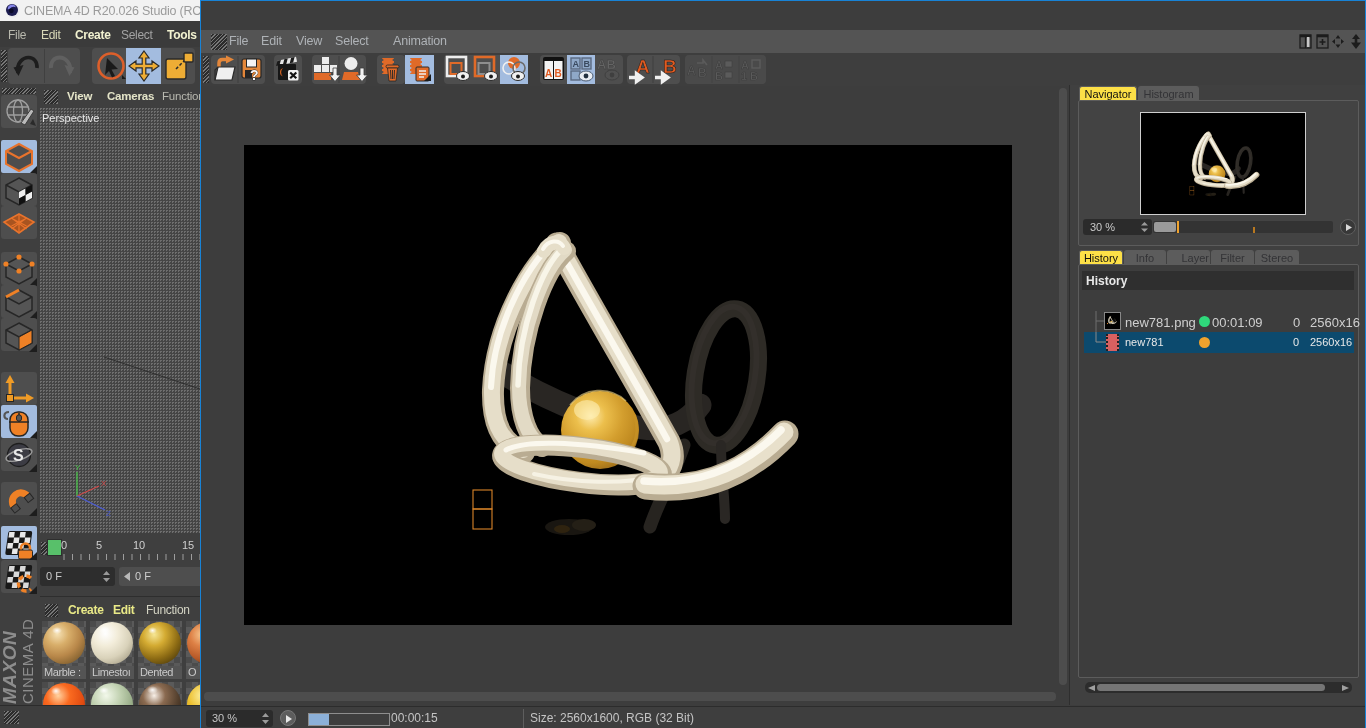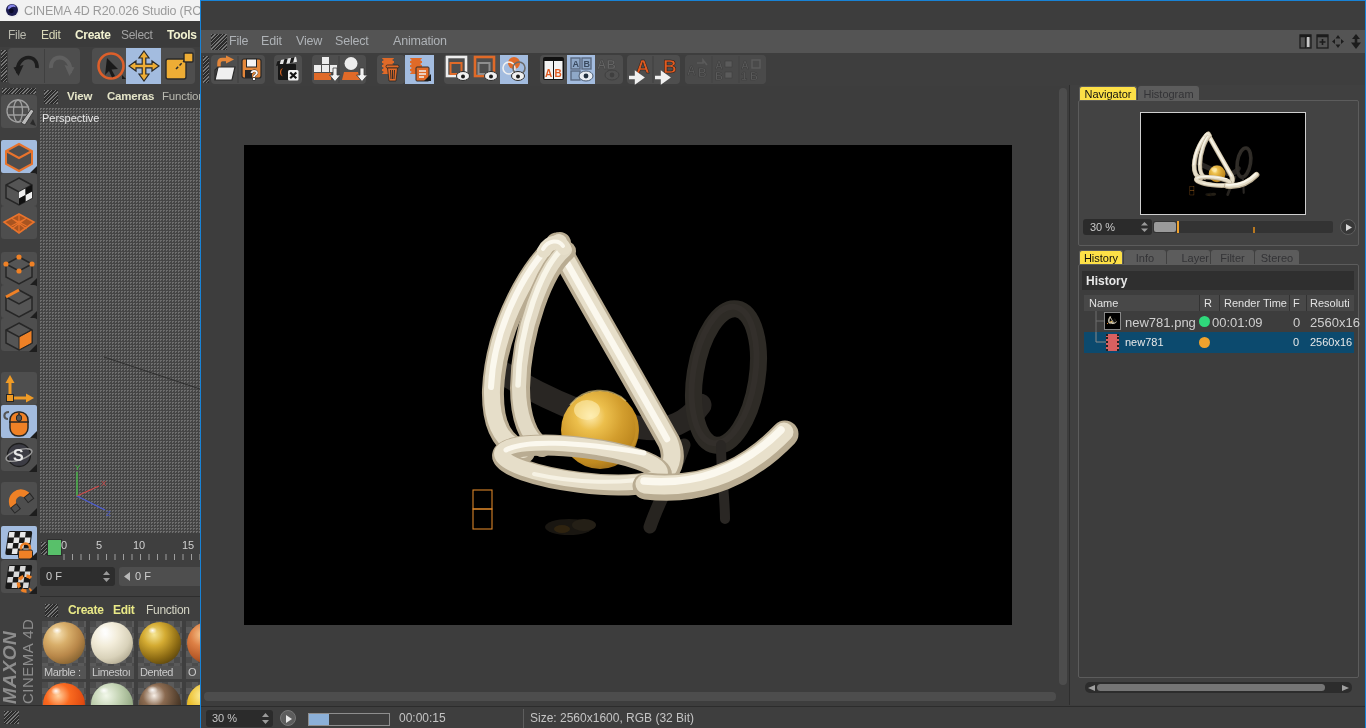--- a/index.html
+++ b/index.html
@@ -659,31 +659,20 @@
     <div class="abs tabsel" style="left:10px;top:165px;width:44px;">History</div>
     <div class="abs tab" style="left:55px;top:165px;width:42px;">Info</div>
     <div class="abs tab" style="left:98px;top:165px;width:43px;text-align:right;">Layer</div>
     <div class="abs tab" style="left:142px;top:165px;width:43px;">Filter</div>
     <div class="abs tab" style="left:186px;top:165px;width:44px;">Stereo</div>
 
     <div class="abs" style="left:9px;top:179px;width:281px;height:414px;background:#3d3d3d;border:1px solid #5c5c5c;border-radius:2px;box-sizing:border-box;">
       <div class="abs" style="left:3px;top:6px;width:272px;height:19px;background:#2f2f2f;">
         <span class="abs" style="left:4px;top:3px;font-size:12px;font-weight:bold;color:#e8e8e8;">History</span>
       </div>
-      <div class="abs" style="left:5px;top:30px;width:270px;height:16px;background:#484848;font-size:11px;color:#e2e2e2;">
-        <span class="abs" style="left:5px;top:2px;">Name</span>
-        <span class="abs" style="left:120px;top:2px;">R</span>
-        <span class="abs" style="left:140px;top:2px;">Render Time</span>
-        <span class="abs" style="left:209px;top:2px;">F</span>
-        <span class="abs" style="left:226px;top:2px;">Resoluti</span>
-        <div class="abs" style="left:115px;top:0;width:1px;height:16px;background:#333;"></div>
-        <div class="abs" style="left:135px;top:0;width:1px;height:16px;background:#333;"></div>
-        <div class="abs" style="left:205px;top:0;width:1px;height:16px;background:#333;"></div>
-        <div class="abs" style="left:222px;top:0;width:1px;height:16px;background:#333;"></div>
-      </div>
 
       <div class="abs" style="left:5px;top:46px;width:270px;height:21px;font-size:13px;color:#cfcfcf;">
         <svg class="abs" style="left:8px;top:0;" width="16" height="21">
             <path d="M4 0 V21 M4 10 H14" stroke="#6e6e6e" fill="none"></path>
           </svg>
         <div class="abs" style="left:20px;top:1px;width:17px;height:18px;background:#000;border:1px solid #888;box-sizing:border-box;overflow:hidden;">
           <svg width="15" height="16" viewBox="120 40 560 420">
               <use href="#artg"></use>
             </svg>
         </div>
@@ -725,21 +714,21 @@
       </svg>
     </div>
     <div class="abs" style="left:79px;top:3px;width:16px;height:16px;border-radius:8px;background:#5d5d5d;border:1px solid #777;box-sizing:border-box;">
       <svg class="abs" style="left:5px;top:4px;" width="6" height="8" viewBox="0 0 6 8">
           <path d="M0 0 L6 4 L0 8 Z" fill="#e8e8e8"></path>
         </svg>
     </div>
     <div class="abs" style="left:107px;top:6px;width:80px;height:11px;background:#3e3e3e;border:1px solid #8e8e8e;">
       <div class="abs" style="left:0;top:0;width:20px;height:11px;background:#8cb0d8;"></div>
     </div>
-    <span class="abs" style="left:190px;top:4px;padding-left:8px;">00:00:15</span>
+    <span class="abs" style="left:190px;top:4px;">00:00:15</span>
     <div class="abs" style="left:322px;top:2px;width:1px;height:19px;background:#5e5e5e;"></div>
     <span class="abs" style="left:329px;top:4px;">Size: 2560x1600, RGB (32 Bit)</span>
   </div>
 </div>
 
 <div class="abs" style="left:200px;top:0;width:1166px;height:1px;background:#1883d7;"></div>
 <div class="abs" style="left:200px;top:0;width:1px;height:728px;background:#1883d7;"></div>
 <div class="abs" style="left:1365px;top:0;width:1px;height:728px;background:#1883d7;"></div>
 
 </body></html>

